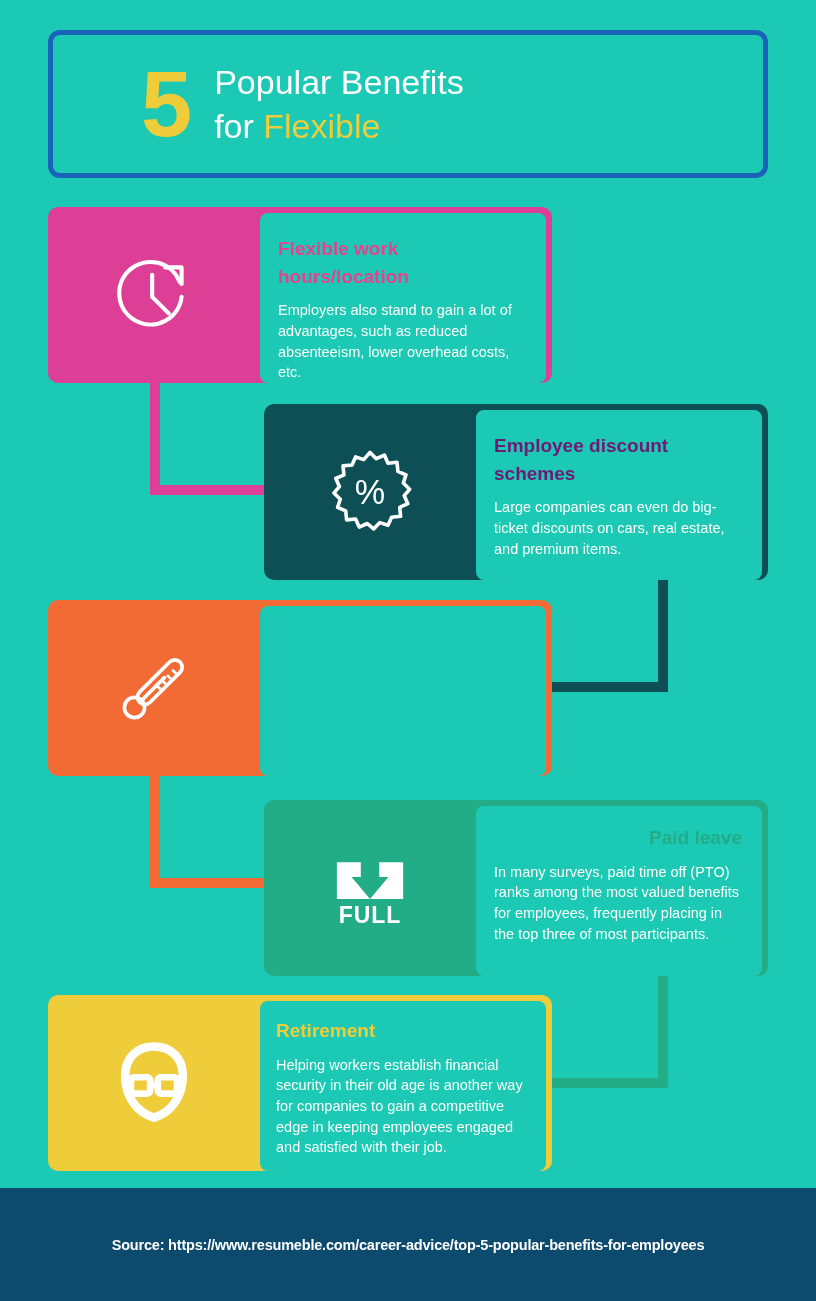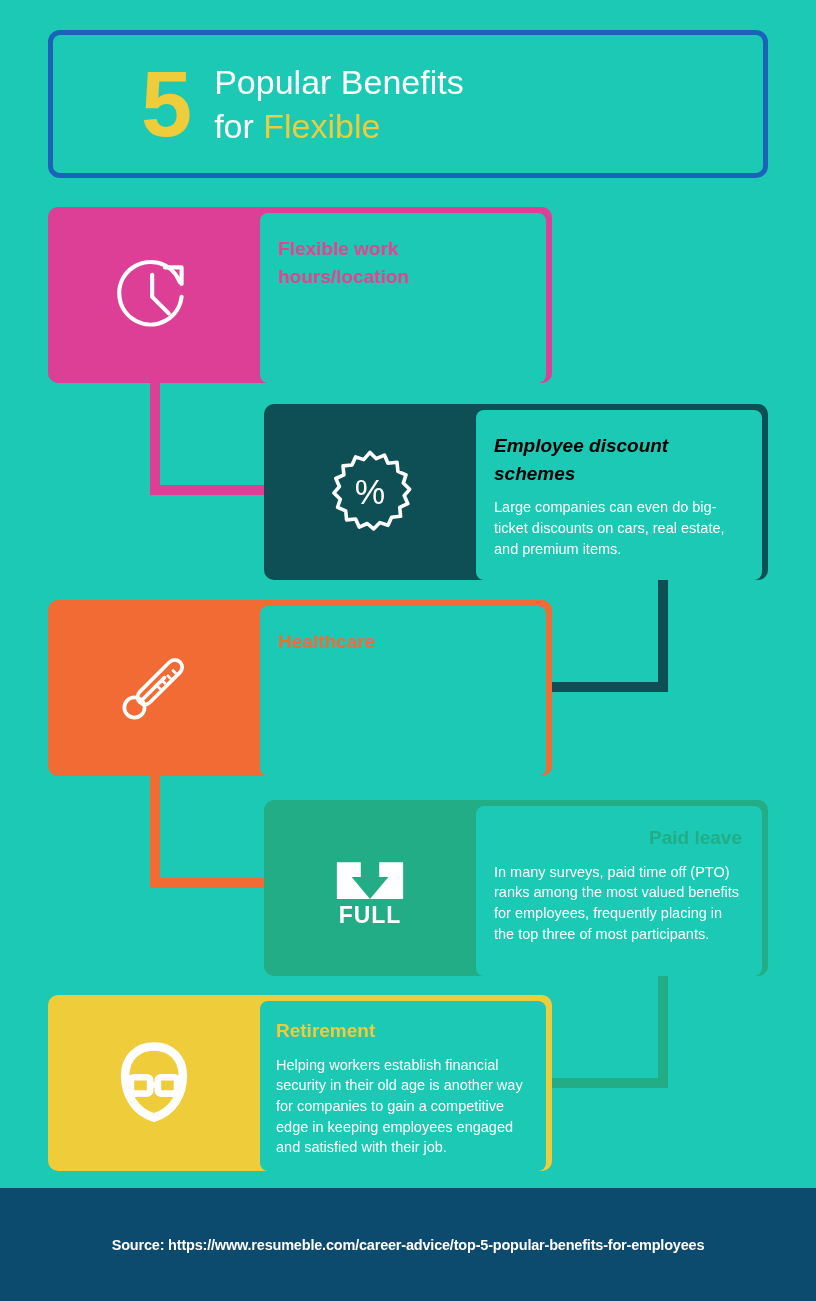--- a/index.html
+++ b/index.html
@@ -97,21 +97,21 @@
     font-size: 14.5px;
     color: #FFFFFF;
     line-height: 1.43;
     margin: 0;
   }
 
   
   .card.pink       { background: #DD3E96; }
   .card.pink .card-title       { color: #E8418F; }
   .card.darkteal   { background: #0D4F54; }
-  .card.darkteal .card-title   { color: #000000; font-style: italic; }
+  .card.darkteal .card-title   { color: #701a75; }
   .card.orange     { background: #F26B35; }
   .card.orange .card-title     { color: #F26B35; }
   .card.green      { background: #22AD86; }
   .card.green .card-title      { color: #22AD86; }
   .card.yellow     { background: #EECC3A; }
   .card.yellow .card-title     { color: #EECC3A; }
 
   
   #card-1 { left: 48px;  top: 207px;  width: 504px; height: 176px; }
   #card-2 { left: 264px; top: 404px;  width: 504px; height: 176px; }
@@ -171,20 +171,21 @@
   <div class="card pink" id="card-1">
     <div class="card-icon">
       <svg width="92" height="92" viewBox="0 0 100 100">
         <path d="M78 36 A34 34 0 1 0 80 52" fill="none" stroke="#FFFFFF" stroke-width="4.5" stroke-linecap="round"></path>
         <polyline points="62,20 80,20 80,38" fill="none" stroke="#FFFFFF" stroke-width="4.5" stroke-linecap="round" stroke-linejoin="round"></polyline>
         <polyline points="48,28 48,52 66,70" fill="none" stroke="#FFFFFF" stroke-width="4.5" stroke-linecap="round" stroke-linejoin="round"></polyline>
       </svg>
     </div>
     <div class="card-panel">
       <h3 class="card-title">Flexible work hours/location</h3>
+      <p class="card-body">Employers also stand to gain a lot of advantages, such as reduced absenteeism, lower overhead costs, etc.</p>
     </div>
   </div>
 
   <div class="card darkteal" id="card-2">
     <div class="card-icon">
       <svg width="90" height="90" viewBox="0 0 100 100">
         <path d="M50 6 L57 13 L66 9 L70 18 L80 17 L81 27 L90 31 L87 40 L94 47 L88 54
                  L92 63 L83 67 L84 77 L74 78 L70 87 L61 84 L54 91 L47 85 L38 89 L34 80
                  L24 81 L23 71 L14 67 L17 58 L10 51 L16 44 L12 35 L21 31 L20 21 L30 20
                  L34 11 L43 14 Z" fill="none" stroke="#FFFFFF" stroke-width="4" stroke-linejoin="round"></path>
@@ -205,21 +206,20 @@
           <circle cx="50" cy="80" r="11" fill="none" stroke="#FFFFFF" stroke-width="4"></circle>
           <line x1="50" y1="68" x2="50" y2="34" stroke="#FFFFFF" stroke-width="4" stroke-linecap="round"></line>
           <line x1="50" y1="22" x2="56" y2="22" stroke="#FFFFFF" stroke-width="3"></line>
           <line x1="50" y1="30" x2="56" y2="30" stroke="#FFFFFF" stroke-width="3"></line>
           <line x1="50" y1="38" x2="56" y2="38" stroke="#FFFFFF" stroke-width="3"></line>
           <line x1="50" y1="46" x2="56" y2="46" stroke="#FFFFFF" stroke-width="3"></line>
         </g>
       </svg>
     </div>
     <div class="card-panel">
-      <h3 class="card-title">Healthcare</h3>
     </div>
   </div>
 
   <div class="card green" id="card-4">
     <div class="card-icon">
       <svg width="92" height="92" viewBox="0 0 100 100">
         <path d="M14 22 H40 V38 H30 L50 62 L70 38 H60 V22 H86 V62 H14 Z" fill="#FFFFFF"></path>
         <text x="50" y="88" font-family="Liberation Sans, sans-serif" font-size="25" font-weight="bold" fill="#FFFFFF" text-anchor="middle" letter-spacing="1">FULL</text>
       </svg>
     </div>

